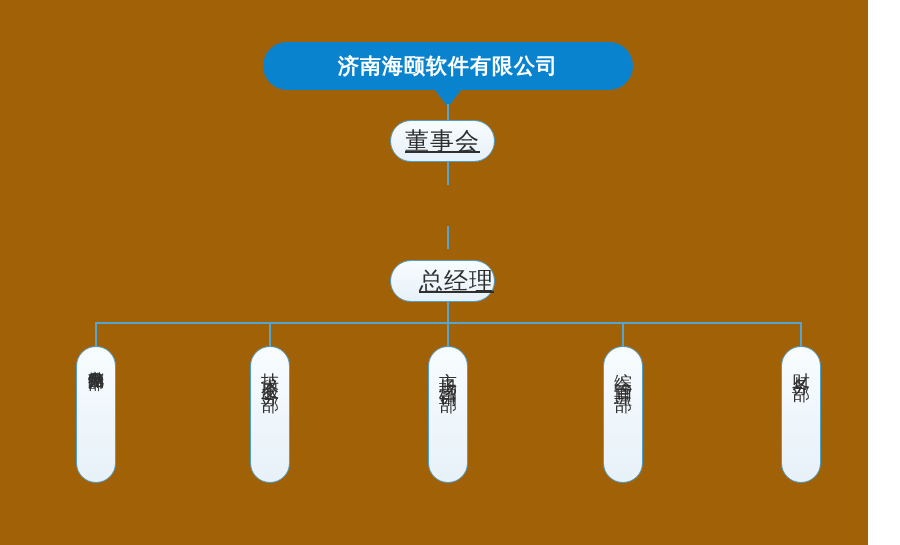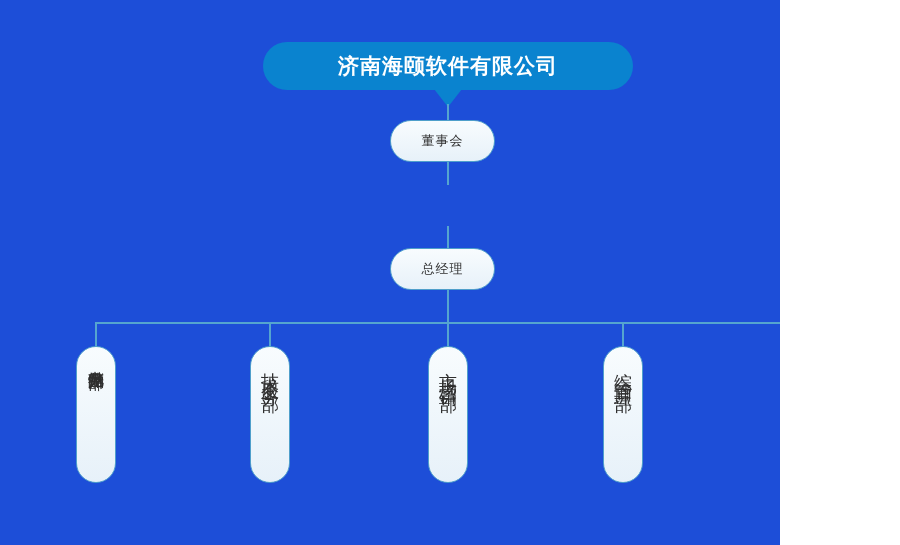--- a/index.html
+++ b/index.html
@@ -8,21 +8,21 @@
     --node-border:#4f9fcb;
     --node-fill-top:#f8fcfe;
     --node-fill-bottom:#e7f1f9;
     --node-text:#2f2f2f;
     --root-text:#ffffff;
   }
   *{margin:0;padding:0;box-sizing:border-box;}
   html,body{background:#ffffff;}
   body{font-family:"Liberation Sans","DejaVu Sans",sans-serif;}
   .canvas{
-    position:relative;width:780px;height:545px;background:#1d4ed8;overflow:hidden;
+    position:relative;width:868px;height:545px;background:#a16207;overflow:hidden;
   }
   
   .root-box{
     position:absolute;left:263px;top:42px;width:370px;height:48px;
     background:var(--brand-blue);border-radius:24px;
     display:flex;align-items:center;justify-content:center;
   }
   .root-box .root-label{
     color:var(--root-text);font-size:21px;font-weight:600;letter-spacing:1px;
   }
@@ -35,21 +35,21 @@
   .vline{position:absolute;width:1.5px;background:var(--line-blue);}
   .hline{position:absolute;height:1.5px;background:var(--line-blue);}
   
   .mid-pill{
     position:absolute;left:390px;width:105px;height:42px;border-radius:21px;
     border:1.5px solid var(--node-border);
     background:linear-gradient(180deg,var(--node-fill-top),var(--node-fill-bottom));
     display:flex;align-items:center;justify-content:center;
   }
   .mid-pill .mid-label{
-    color:var(--node-text);font-size:13px;font-weight:500;letter-spacing:1px;
+    color:var(--node-text);font-size:24px;font-weight:500;letter-spacing:1px;text-decoration:underline;
   }
   
   .dept-pill{
     position:absolute;top:346px;width:40px;height:137px;border-radius:20px;
     border:1.5px solid var(--node-border);
     background:linear-gradient(180deg,var(--node-fill-top),var(--node-fill-bottom));
     display:flex;justify-content:center;align-items:flex-start;
     padding-top:11px;
   }
   .vtext{
@@ -70,21 +70,21 @@
   <div class="root-tail"></div>
 
   <div class="vline" style="left:447.25px;top:104px;height:17px;"></div>
   <div class="vline" style="left:447.25px;top:162px;height:23px;"></div>
   <div class="vline" style="left:447.25px;top:226px;height:23px;"></div>
   <div class="vline" style="left:447.25px;top:290px;height:33px;"></div>
 
   <div class="mid-pill" style="top:120px;">
     <span class="mid-label">董事会</span>
   </div>
-  <div class="mid-pill" style="top:248px;">
+  <div class="mid-pill" style="top:260px;justify-content:flex-end;">
     <span class="mid-label">总经理</span>
   </div>
 
   <div class="hline" style="left:96px;top:322px;width:705.5px;"></div>
   <div class="vline" style="left:95.25px;top:322px;height:25px;"></div>
   <div class="vline" style="left:269.25px;top:322px;height:25px;"></div>
   <div class="vline" style="left:447.25px;top:322px;height:25px;"></div>
   <div class="vline" style="left:622.25px;top:322px;height:25px;"></div>
   <div class="vline" style="left:800.25px;top:322px;height:25px;"></div>
 

